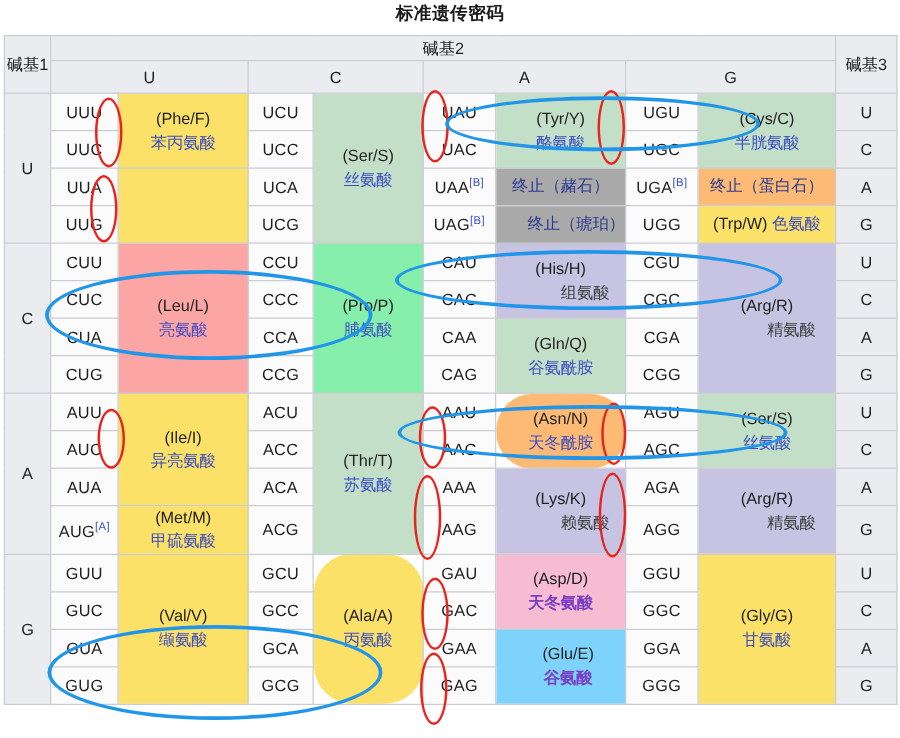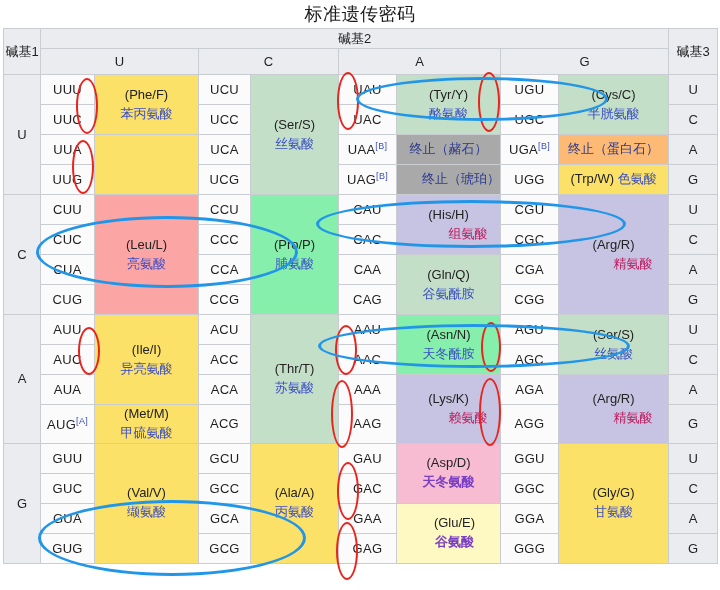--- a/index.html
+++ b/index.html
@@ -10,22 +10,22 @@
     font-family: "Liberation Sans", "DejaVu Sans", sans-serif;
     overflow: hidden;
   }
   #root { position: relative; width: 720px; height: 590px; background:#fff; }
 
   #title {
     position: absolute;
     left: 0; top: 2px;
     width: 720px;
     text-align: center;
-    font-size: 18px;
-    font-weight: normal;
+    font-size: 14px;
+    font-weight: bold;
     color: #1a1a1a;
     letter-spacing: 0.5px;
   }
 
   table.codon {
     position: absolute;
     left: 3px; top: 28px;
     border-collapse: collapse;
     table-layout: fixed;
     width: 674px;
@@ -87,21 +87,21 @@
   
   .c-yellow { background: #fbe167; }
   .c-green  { background: #c4dfc7; }
   .c-purple { background: #c6c4e2; }
   .c-pink   { background: #f8bcd2; }
   .c-gray   { background: #a9a9a9; }
 
   .c-gray .aa-cn, .c-gray .aa-abbr { color:#2b3990; }
   .c-yellow .aa-cn { color:#3b4ec4; }
   .c-green  .aa-cn { color:#3b4ec4; }
-  .c-purple .aa-cn { color:#be185d;padding-left:39px; }
+  .c-purple .aa-cn { color:#404040;padding-left:39px; }
   .c-pink   .aa-cn { color:#7a3fc4;font-weight:bold; }
 
   .sup { font-size: 9px; vertical-align: super; color:#3b4ec4; }
 
   
   #annots {
     position: absolute; left:0; top:0;
     width: 720px; height: 590px;
     pointer-events: none;
   }
@@ -255,21 +255,21 @@
           <td class="aacell c-yellow" rowspan="3" style="background: rgb(251, 225, 103);">
             <span class="aa-abbr">(Ile/I)</span>
             <span class="aa-cn">异亮氨酸</span>
           </td>
           <td class="codoncell">ACU</td>
           <td class="aacell c-green" rowspan="4" style="background: rgb(196, 223, 199); margin-left: 12px;">
             <span class="aa-abbr">(Thr/T)</span>
             <span class="aa-cn">苏氨酸</span>
           </td>
           <td class="codoncell">AAU</td>
-          <td class="aacell c-green" rowspan="2" style="background: #86efac;">
+          <td class="aacell c-green" rowspan="2" style="background: #fdba74; border-radius: 29px;">
             <span class="aa-abbr">(Asn/N)</span>
             <span class="aa-cn">天冬酰胺</span>
           </td>
           <td class="codoncell">AGU</td>
           <td class="aacell c-green" rowspan="2" style="background: rgb(196, 223, 199);">
             <span class="aa-abbr">(Ser/S)</span>
             <span class="aa-cn">丝氨酸</span>
           </td>
           <td class="third">U</td>
         </tr>
@@ -307,21 +307,21 @@
           <td class="third">G</td>
         </tr>
         <tr class="datarow">
           <td class="side" rowspan="4">G</td>
           <td class="codoncell">GUU</td>
           <td class="aacell c-yellow" rowspan="4" style="background: rgb(251, 225, 103);">
             <span class="aa-abbr">(Val/V)</span>
             <span class="aa-cn">缬氨酸</span>
           </td>
           <td class="codoncell">GCU</td>
-          <td class="aacell c-yellow" rowspan="4" style="background: rgb(251, 225, 103);">
+          <td class="aacell c-yellow" rowspan="4" style="background: rgb(251, 225, 103); border-radius: 31px;">
             <span class="aa-abbr">(Ala/A)</span>
             <span class="aa-cn">丙氨酸</span>
           </td>
           <td class="codoncell">GAU</td>
           <td class="aacell c-pink" rowspan="2" style="background: rgb(248, 188, 210);">
             <span class="aa-abbr">(Asp/D)</span>
             <span class="aa-cn">天冬氨酸</span>
           </td>
           <td class="codoncell">GGU</td>
           <td class="aacell c-yellow" rowspan="4" style="background: rgb(251, 225, 103);">
@@ -334,21 +334,21 @@
           <td class="codoncell">GUC</td>
           <td class="codoncell">GCC</td>
           <td class="codoncell">GAC</td>
           <td class="codoncell">GGC</td>
           <td class="third">C</td>
         </tr>
         <tr class="datarow">
           <td class="codoncell">GUA</td>
           <td class="codoncell">GCA</td>
           <td class="codoncell">GAA</td>
-          <td class="aacell c-pink" rowspan="2" style="background: #fef9c3; padding-left: 12px;">
+          <td class="aacell c-pink" rowspan="2" style="background: #7dd3fc; padding-left: 12px;">
             <span class="aa-abbr">(Glu/E)</span>
             <span class="aa-cn">谷氨酸</span>
           </td>
           <td class="codoncell">GGA</td>
           <td class="third">A</td>
         </tr>
         <tr class="datarow">
           <td class="codoncell">GUG</td>
           <td class="codoncell">GCG</td>
           <td class="codoncell">GAG</td>

